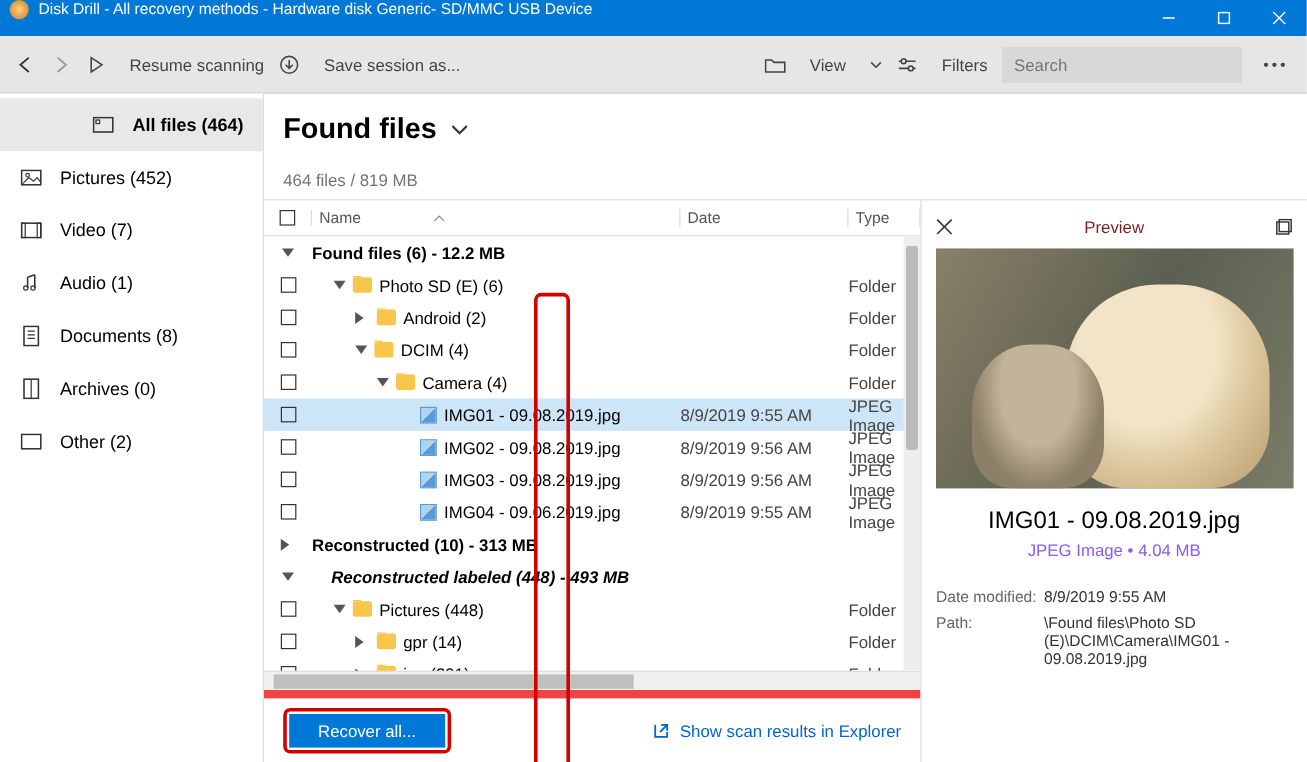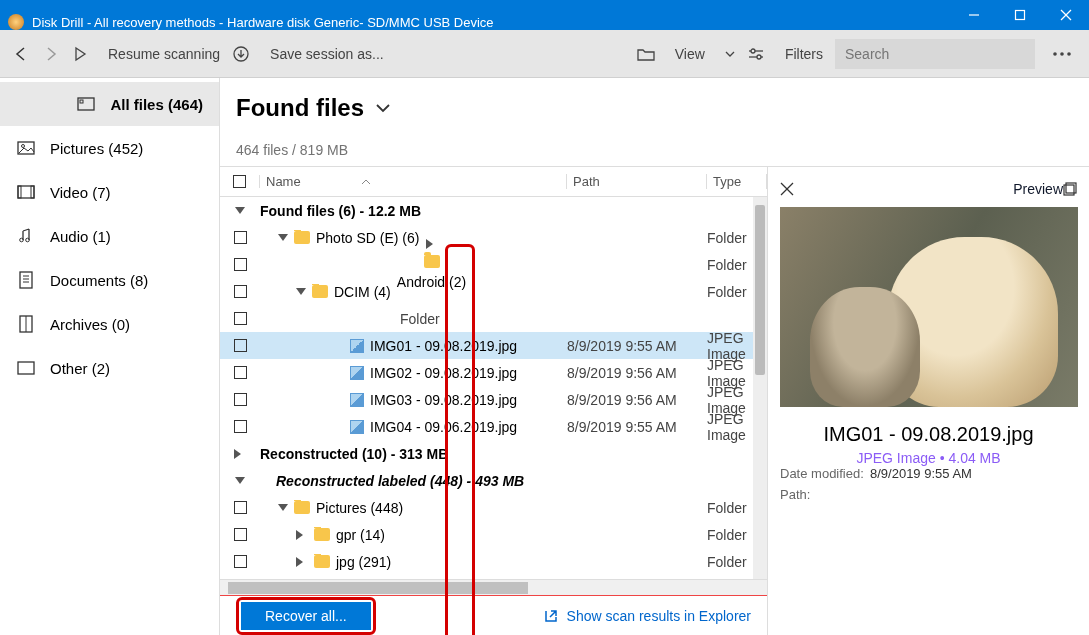--- a/index.html
+++ b/index.html
@@ -1,19 +1,19 @@
 <!DOCTYPE html>
 <html><head>
 <meta charset="utf-8">
 <style>
 * { box-sizing: border-box; margin: 0; padding: 0; font-family: 'Segoe UI', Tahoma, sans-serif; }
 body { width: 1089px; height: 635px; overflow: hidden; background: #fff; font-size: 14px; }
 
 
-.titlebar { height: 30px; background: #0078d7; color: #fff; display: flex; align-items: flex-end; padding-left: 8px; }
+.titlebar { height: 30px; background: #0078d7; color: #fff; display: flex; align-items: flex-start; padding-left: 8px; }
 .titlebar .app-icon { width: 16px; height: 16px; border-radius: 50%; background: radial-gradient(circle,#ffd27f,#c97a1e); margin-right: 8px; flex-shrink:0;}
 .titlebar .title { flex: 1; font-size: 13px; }
 .titlebar .win-controls { display: flex; }
 .titlebar .win-btn { width: 46px; height: 30px; display: flex; align-items: center; justify-content: center; }
 .titlebar .win-btn svg { stroke: #fff; }
 
 
 .toolbar { height: 48px; background: #e6e6e6; display: flex; align-items: center; padding: 0 12px; gap: 12px; border-bottom: 1px solid #d0d0d0; }
 .toolbar .tbtn { display: flex; align-items: center; gap: 20px; color: #444; cursor:pointer; }
 .toolbar .spacer { flex: 1; }
@@ -60,37 +60,37 @@
 .img-icon{width:14px;height:14px;border:1px solid #5a9bd5;background:linear-gradient(135deg,#aed4f0 50%,#5a9bd5 50%);}
 
 
 .red-col { position:absolute; top:166px; left:225px; width:30px; height:405px; border:3px solid #d40000; border-radius:6px; pointer-events:none; z-index:5;}
 
 
 .hscroll{height:16px;background:#f0f0f0;border-top:1px solid #ddd;display:flex;align-items:center;}
 .hscroll .thumb{width:300px;height:12px;background:#c0c0c0;margin-left:8px;}
 
 
-.bottom-bar{height:40px;display:flex;align-items:center;padding:0 16px;gap:20px;border-top:1px solid #ef4444;}
+.bottom-bar{height:60px;display:flex;align-items:center;padding:0 16px;gap:20px;border-top:7px solid #ef4444;}
 .recover-wrap{border:3px solid #d40000;border-radius:6px;padding:2px;}
 .recover-btn{background:#0078d7;color:#fff;border:none;padding:6px 24px;font-size:14px;cursor:pointer;}
 .bottom-bar .spacer{flex:1;}
 .explorer-link{color:#0066cc;display:flex;align-items:center;gap:8px;font-size:14px;cursor:pointer;}
 
 
 .preview { width:322px; border-left:1px solid #ddd; display:flex; flex-direction:column; padding:8px 12px; }
 .preview-head{height:28px;display:flex;align-items:center;}
-.preview-head .ptitle{flex:1;text-align:right;color:#0f172a;}
+.preview-head .ptitle{flex:1;text-align:center;color:#7f1d1d;}
 .preview-img{width:298px;height:200px;background:#aaa;position:relative;overflow:hidden;margin-top:4px;}
 .preview-img .wall{position:absolute;inset:0;background:linear-gradient(120deg,#8a8068,#5c6050,#7a7b68);}
 .preview-img .puppy{position:absolute;right:20px;top:30px;width:170px;height:170px;background:radial-gradient(ellipse at 40% 30%,#f2e4c6 40%,#d9c398 65%,#b89b6e 100%);border-radius:45% 45% 30% 30%;}
 .preview-img .kitten{position:absolute;left:30px;bottom:0;width:110px;height:120px;background:radial-gradient(ellipse at 50% 30%,#c2b49a 40%,#8d8068 70%);border-radius:45% 45% 30% 30%;}
 .preview-fname{text-align:center;font-size:20px;font-weight:400;margin-top:16px;}
 .preview-meta{text-align:center;color:#8b5cf6;font-size:14px;margin-top:4px;}
-.preview-details{font-size:13px;}
+.preview-details{margin-top:24px;font-size:13px;}
 .preview-details .drow{display:flex;margin-bottom:6px;}
 .preview-details .dlabel{width:90px;color:#666;}
 .preview-details .dval{flex:1;color:#333;}
 
 
 .vscroll{position:absolute;right:0;top:0;width:14px;height:100%;background:#eee;}
 .vscroll .vthumb{position:absolute;left:2px;width:10px;background:#bbb;top:8px;height:170px;border-radius:2px;}
 
 svg{display:block;}
 </style>
@@ -261,21 +261,21 @@
         <div class="thead">
           <div class="th th-check">
               <div class="chk"></div>
             </div>
           <div class="th th-name">
               <span>Name</span>
               <svg width="10" height="6">
                 <path d="M1 5 L5 1 L9 5" fill="none" stroke="#888"></path>
               </svg>
             </div>
-          <div class="th th-date">Path</div>
+          <div class="th th-date">Date</div>
           <div class="th th-type">Type</div>
         </div>
         <div class="tbody" id="tbody">
           <div class="vscroll">
               <div class="vthumb"></div>
             </div>
         <div class="row">
               <div class="cell-chk">
                 <div class="tri"></div>
               </div>
@@ -294,21 +294,21 @@
                 <div class="folder-icon"></div>
                 <span>Photo SD (E) (6)</span>
               </div>
               <div class="cell-date"></div>
               <div class="cell-type">Folder</div>
             </div>
             <div class="row">
               <div class="cell-chk">
                 <div class="chk"></div>
               </div>
-              <div class="cell-name" style="padding-left: 36px; flex-direction: column;">
+              <div class="cell-name" style="padding-left: 36px;">
                 <div class="tri closed"></div>
                 <div class="folder-icon"></div>
                 <span>Android (2)</span>
               </div>
               <div class="cell-date"></div>
               <div class="cell-type">Folder</div>
             </div>
             <div class="row">
               <div class="cell-chk">
                 <div class="chk"></div>
@@ -317,20 +317,25 @@
                 <div class="tri"></div>
                 <div class="folder-icon"></div>
                 <span>DCIM (4)</span>
               </div>
               <div class="cell-date"></div>
               <div class="cell-type">Folder</div>
             </div>
             <div class="row">
               <div class="cell-chk">
                 <div class="chk"></div>
+              </div>
+              <div class="cell-name" style="padding-left: 54px;">
+                <div class="tri"></div>
+                <div class="folder-icon"></div>
+                <span>Camera (4)</span>
               </div>
               <div class="cell-date"></div>
               <div class="cell-type">Folder</div>
             </div>
             <div class="row sel">
               <div class="cell-chk">
                 <div class="chk"></div>
               </div>
               <div class="cell-name" style="padding-left: 72px;">
                 <div style="width: 12px;"></div>
@@ -473,20 +478,21 @@
         </div>
         <div class="preview-fname">IMG01 - 09.08.2019.jpg</div>
         <div class="preview-meta">JPEG Image • 4.04 MB</div>
         <div class="preview-details">
           <div class="drow">
               <div class="dlabel">Date modified:</div>
               <div class="dval">8/9/2019 9:55 AM</div>
             </div>
           <div class="drow">
               <div class="dlabel">Path:</div>
+              <div class="dval">\Found files\Photo SD (E)\DCIM\Camera\IMG01 - 09.08.2019.jpg</div>
             </div>
         </div>
       </div>
     </div>
 
     <div class="red-col"></div>
   </div>
 </div>
 
 </body></html>

